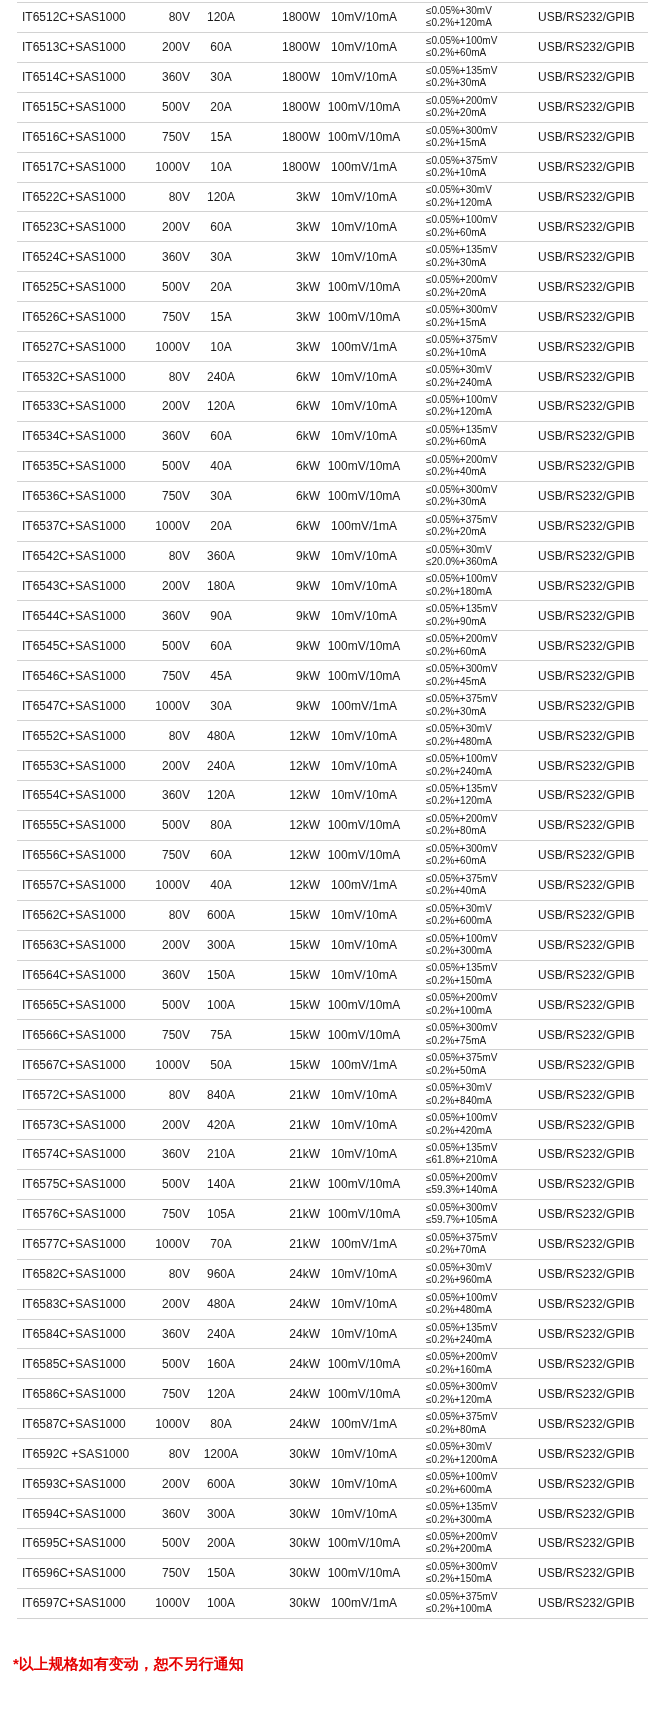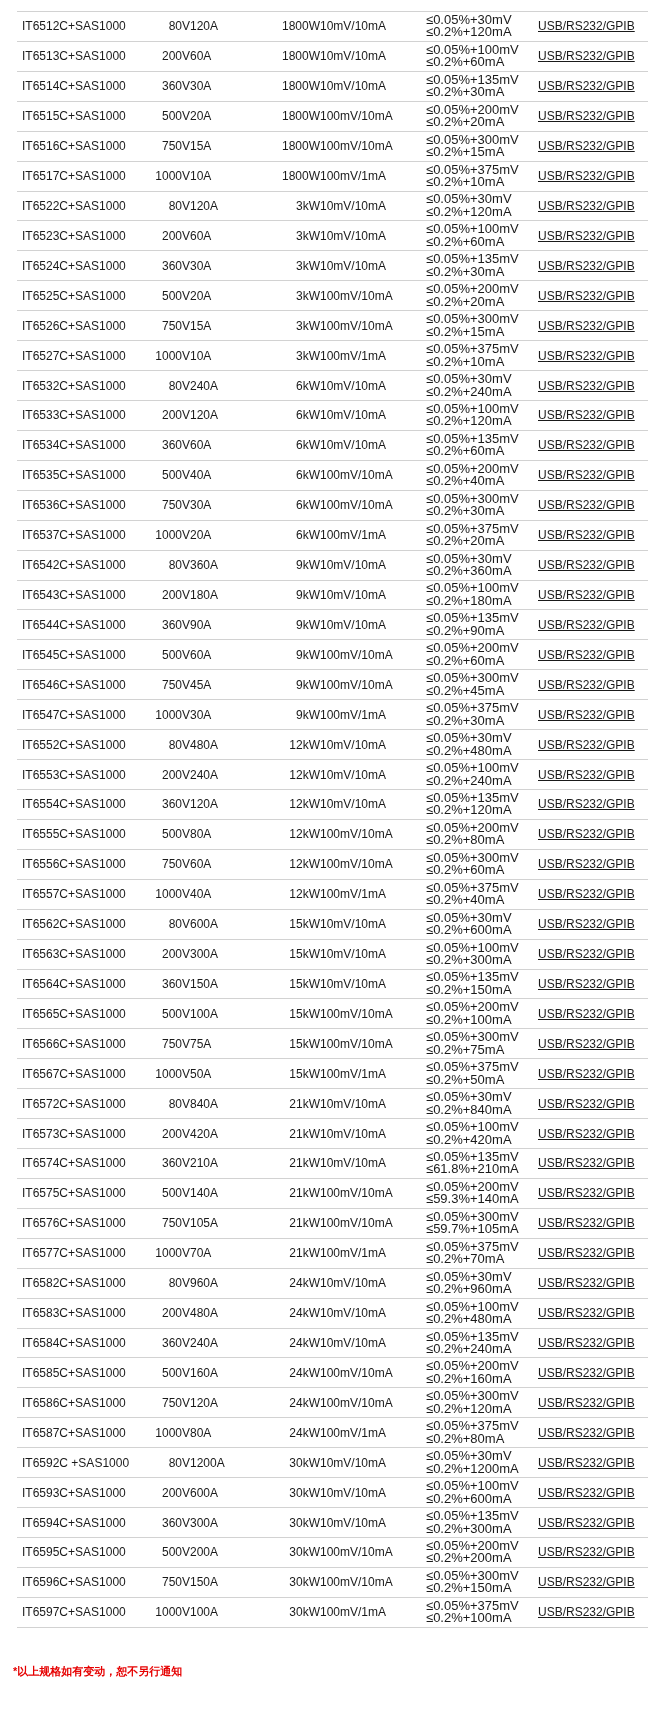--- a/index.html
+++ b/index.html
@@ -7,46 +7,46 @@
   body {
     width: 661px;
     height: 1719px;
     margin: 0;
     font-family: "Liberation Sans", sans-serif;
     color: #1a1a1a;
     overflow: hidden;
   }
   .spec-table {
     margin-left: 17px;
-    margin-top: 11px;
+    margin-top: 2px;
     width: 631px;
     border-top: 1px solid #d2d2d2;
   }
   .row {
     display: flex;
     align-items: center;
     height: 29.93px;
     border-bottom: 1px solid #d2d2d2;
     background: #ffffff;
   }
   .cell {
     font-size: 12px;
     white-space: nowrap;
     overflow: hidden;
   }
   .c-model { width: 118px; padding-left: 5px; }
   .c-volt  { width: 55px;  text-align: right; }
-  .c-curr  { width: 62px;  }
+  .c-curr  { width: 62px;  text-align: center; }
   .c-power { width: 68px;  text-align: right; }
-  .c-res   { width: 88px;  }
-  .c-acc   { width: 122px; padding-left: 18px; font-size: 13px; line-height: 12.5px; }
-  .c-iface { flex: 1; padding-left: 8px; text-decoration: underline; }
+  .c-res   { width: 88px;  text-align: center; }
+  .c-acc   { width: 122px; padding-left: 18px; font-size: 10px; line-height: 12.5px; }
+  .c-iface { flex: 1; padding-left: 8px; }
   .footnote {
     margin: 36px 0 0 13px;
-    font-size: 11px;
+    font-size: 15px;
     font-weight: bold;
     color: #e60000;
   }
 </style>
 </head>
 <body>
 
 <div class="page">
   <div class="spec-table" id="spec-table">
       <div class="row">
@@ -266,21 +266,21 @@
     <div class="cell c-iface">USB/RS232/GPIB</div>
   </div>
       <div class="row">
     <div class="cell c-model">IT6542C+SAS1000</div>
     <div class="cell c-volt">80V</div>
     <div class="cell c-curr">360A</div>
     <div class="cell c-power">9kW</div>
     <div class="cell c-res">10mV/10mA</div>
     <div class="cell c-acc">
       <div class="acc-line">≤0.05%+30mV</div>
-      <div class="acc-line">≤0.2%+360mA</div>
+      <div class="acc-line">≤20.0%+360mA</div>
     </div>
     <div class="cell c-iface">USB/RS232/GPIB</div>
   </div>
       <div class="row">
     <div class="cell c-model">IT6543C+SAS1000</div>
     <div class="cell c-volt">200V</div>
     <div class="cell c-curr">180A</div>
     <div class="cell c-power">9kW</div>
     <div class="cell c-res">10mV/10mA</div>
     <div class="cell c-acc">

